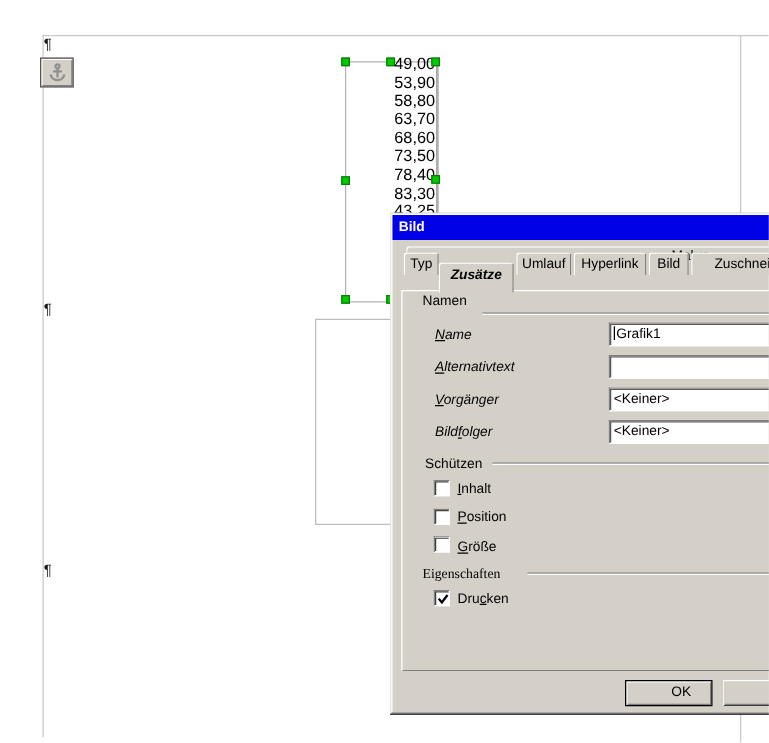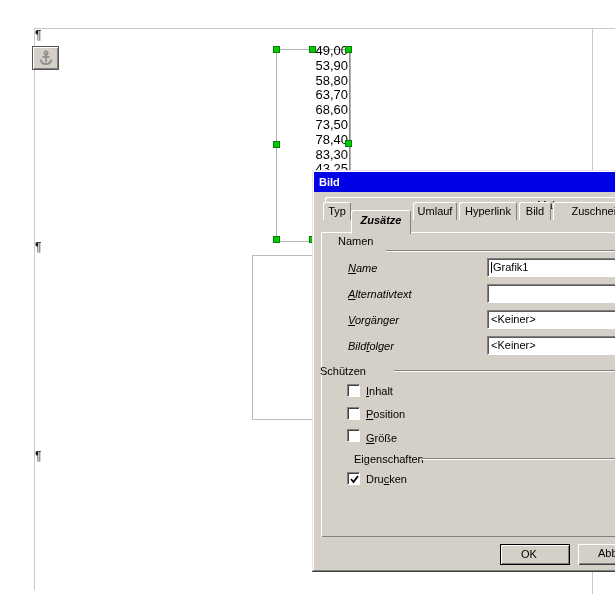--- a/index.html
+++ b/index.html
@@ -37,21 +37,21 @@
   .etch{position:absolute;height:0;border-top:1px solid #808080;border-bottom:1px solid #fff;}
   .fldlabel{position:absolute;white-space:nowrap;font-style:italic;}
   .input{position:absolute;left:175px;width:288px;height:19px;background:#fff;box-sizing:border-box;
       border:1px solid;border-color:#808080 #fff #fff #808080;
       box-shadow:inset 1px 1px 0 #5a5a5a;line-height:17px;padding-left:3px;white-space:nowrap;overflow:hidden;}
   .caret{display:inline-block;width:1px;height:11px;background:#000;vertical-align:-2px;margin-right:1px;}
   .chk{position:absolute;left:35px;width:13px;height:13px;background:#fff;box-sizing:border-box;
       border:1px solid;border-color:#808080 #fff #fff #808080;box-shadow:inset 1px 1px 0 #404040;}
   .chk svg{position:absolute;left:1px;top:1px;}
   .chklabel{position:absolute;left:54px;white-space:nowrap;}
-  .btn{position:absolute;top:374px;height:21px;background:#D4D0C8;text-align:left;line-height:19px;
+  .btn{position:absolute;top:374px;height:21px;background:#D4D0C8;text-align:center;line-height:19px;
       box-shadow:inset 1px 1px 0 #fff,inset -1px -1px 0 #404040,inset 2px 2px 0 #d4d0c8,inset -2px -2px 0 #808080;padding-left:20px;}
   .btn.default{border:1px solid #000;box-sizing:border-box;
       box-shadow:inset 1px 1px 0 #fff,inset -1px -1px 0 #808080;}
   u{text-decoration:underline;}
 </style>
 </head>
 <body>
 
 <div id="screen">
 
@@ -121,33 +121,33 @@
 
     <span class="fldlabel" style="left:36px;top:118px;z-index:3;"><u>A</u><span>lternativtext</span></span>
     <div class="input" style="top:114px;z-index:3;"><span></span></div>
 
     <span class="fldlabel" style="left:36px;top:144px;z-index:3;"><u>V</u><span>orgänger</span></span>
     <div class="input" style="top:140px;z-index:3;"><span>&lt;Keiner&gt;</span></div>
 
     <span class="fldlabel" style="left:36px;top:170px;z-index:3;"><span>Bild</span><u>f</u><span>olger</span></span>
     <div class="input" style="top:166px;z-index:3;"><span>&lt;Keiner&gt;</span></div>
 
-    <span class="grouplabel" style="left:8px;top:195px;z-index:3;">Schützen</span>
+    <span class="grouplabel" style="left:28px;top:195px;z-index:3;">Schützen</span>
     <div class="etch" style="left:82px;top:200px;width:388px;z-index:3;"></div>
 
     <span class="chk" style="top:214px;z-index:3;"></span>
     <span class="chklabel" style="top:215px;z-index:3;"><u>I</u><span>nhalt</span></span>
 
     <span class="chk" style="top:237px;z-index:3;"></span>
     <span class="chklabel" style="top:238px;z-index:3;"><u>P</u><span>osition</span></span>
 
     <span class="chk" style="top:259px;z-index:3;"></span>
     <span class="chklabel" style="top:262px;z-index:3;"><u>G</u><span>röße</span></span>
 
-    <span class="grouplabel" style="left:42px;top:283px;z-index:3;">Eigenschaften</span>
+    <span class="grouplabel" style="left:26px;top:283px;z-index:3;font-family:Liberation Serif, serif;">Eigenschaften</span>
     <div class="etch" style="left:110px;top:288px;width:360px;z-index:3;"></div>
 
     <span class="chk" style="top:302px;z-index:3;">
         <svg width="11" height="11" viewBox="0 0 11 11" style="visibility: visible;">
           <polyline points="2,5 4.5,8 9,2" stroke="#000" stroke-width="1.8" fill="none"></polyline>
         </svg>
       </span>
     <span class="chklabel" style="top:303px;z-index:3;"><span>Dru</span><u>c</u><span>ken</span></span>
 
     <div class="btn default" style="left:188px;width:70px;">OK</div>

